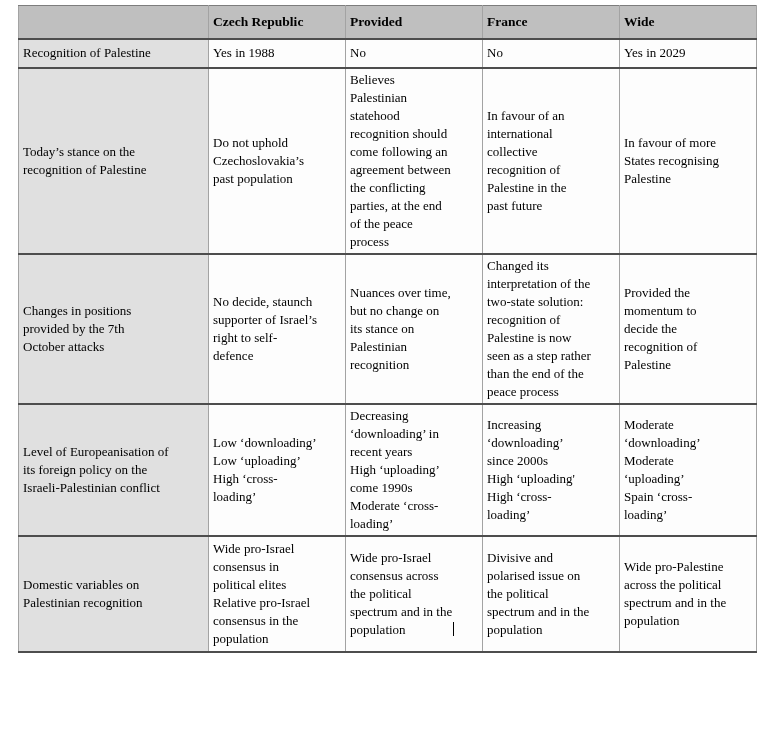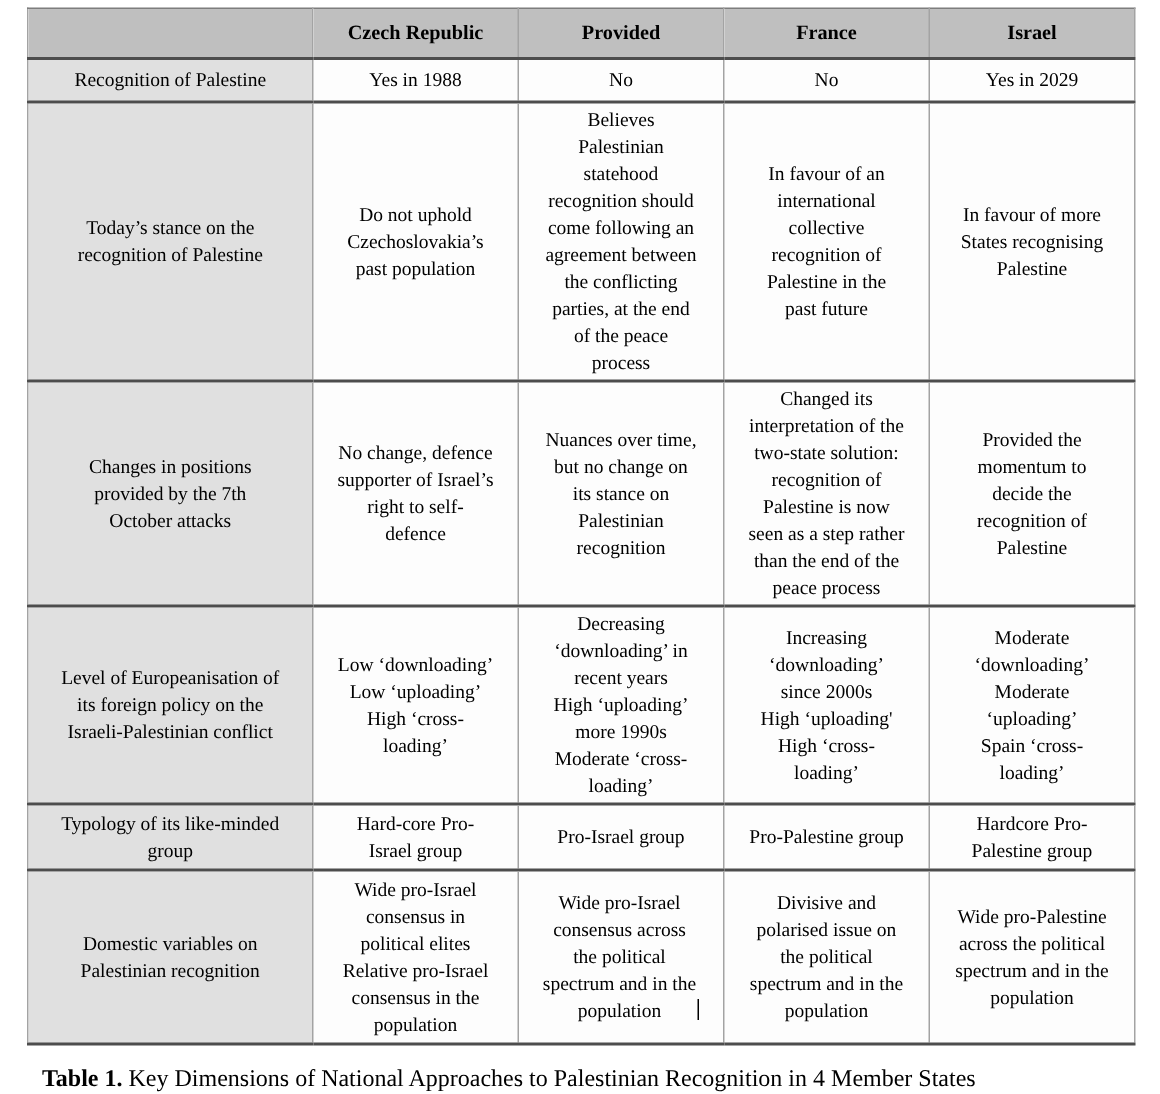--- a/index.html
+++ b/index.html
@@ -23,21 +23,21 @@
     table-layout:fixed;
     width:737px;
     margin:5px 0 0 18px;
   }
   table.kd td, table.kd th{
     border-left:1px solid var(--border-light);
     border-right:1px solid var(--border-light);
     border-top:2px solid var(--border-dark);
     border-bottom:2px solid var(--border-dark);
     vertical-align:middle;
-    text-align:center;
+    text-align:left;
     padding:2px 4px;
     font-size:13px;
     line-height:18px;
     overflow:hidden;
   }
   table.kd thead th{
     background:var(--header-bg);
     font-weight:bold;
     border-top:1px solid #7d7d7d;
     font-size:13.5px;
@@ -75,21 +75,21 @@
         <col style="width:137px">
       <col style="width:137px">
         <col style="width:137px">
     </colgroup>
     <thead>
       <tr class="rh0">
         <th></th>
         <th><span class="ci">Czech Republic</span></th>
         <th><span class="ci">Provided</span></th>
         <th><span class="ci">France</span></th>
-        <th><span class="ci">Israel</span></th>
+        <th><span class="ci">Wide</span></th>
       </tr>
     </thead>
     <tbody>
       <tr class="rh1">
         <td class="rowlabel"><span class="ci">Recognition of Palestine</span></td>
         <td class="datacell"><span class="ci">Yes in 1988</span></td>
         <td class="datacell"><span class="ci">No</span></td>
         <td class="datacell"><span class="ci">No</span></td>
         <td class="datacell"><span class="ci">Yes in 2029</span></td>
       </tr>
@@ -116,21 +116,21 @@
 Palestine in the
 past future</span></td>
         <td class="datacell"><span class="ci">In favour of more
 States recognising
 Palestine</span></td>
       </tr>
       <tr class="rh3">
         <td class="rowlabel"><span class="ci">Changes in positions
 provided by the 7th
 October attacks</span></td>
-        <td class="datacell"><span class="ci">No change, defence
+        <td class="datacell"><span class="ci">No decide, staunch
 supporter of Israel’s
 right to self-
 defence</span></td>
         <td class="datacell"><span class="ci">Nuances over time,
 but no change on
 its stance on
 Palestinian
 recognition</span></td>
         <td class="datacell"><span class="ci">Changed its
 interpretation of the
@@ -151,45 +151,35 @@
 its foreign policy on the
 Israeli-Palestinian conflict</span></td>
         <td class="datacell"><span class="ci">Low ‘downloading’
 Low ‘uploading’
 High ‘cross-
 loading’</span></td>
         <td class="datacell"><span class="ci">Decreasing
 ‘downloading’ in
 recent years
 High ‘uploading’
-more 1990s
+come 1990s
 Moderate ‘cross-
 loading’</span></td>
         <td class="datacell"><span class="ci">Increasing
 ‘downloading’
 since 2000s
 High ‘uploading'
 High ‘cross-
 loading’</span></td>
         <td class="datacell"><span class="ci">Moderate
 ‘downloading’
 Moderate
 ‘uploading’
 Spain ‘cross-
 loading’</span></td>
-      </tr>
-      <tr class="rh5">
-        <td class="rowlabel"><span class="ci">Typology of its like-minded
-group</span></td>
-        <td class="datacell"><span class="ci">Hard-core Pro-
-Israel group</span></td>
-        <td class="datacell"><span class="ci">Pro-Israel group</span></td>
-        <td class="datacell"><span class="ci">Pro-Palestine group</span></td>
-        <td class="datacell"><span class="ci">Hardcore Pro-
-Palestine group</span></td>
       </tr>
       <tr class="rh6">
         <td class="rowlabel"><span class="ci">Domestic variables on
 Palestinian recognition</span></td>
         <td class="datacell"><span class="ci">Wide pro-Israel
 consensus in
 political elites
 Relative pro-Israel
 consensus in the
 population</span></td>
@@ -204,15 +194,14 @@
 spectrum and in the
 population</span></td>
         <td class="datacell"><span class="ci">Wide pro-Palestine
 across the political
 spectrum and in the
 population</span></td>
       </tr>
     </tbody>
   </table>
 
-  <p class="caption"><b>Table 1.</b> <span>Key Dimensions of National Approaches to Palestinian Recognition in 4 Member States</span></p>
 
 </div>
 
 </body></html>

